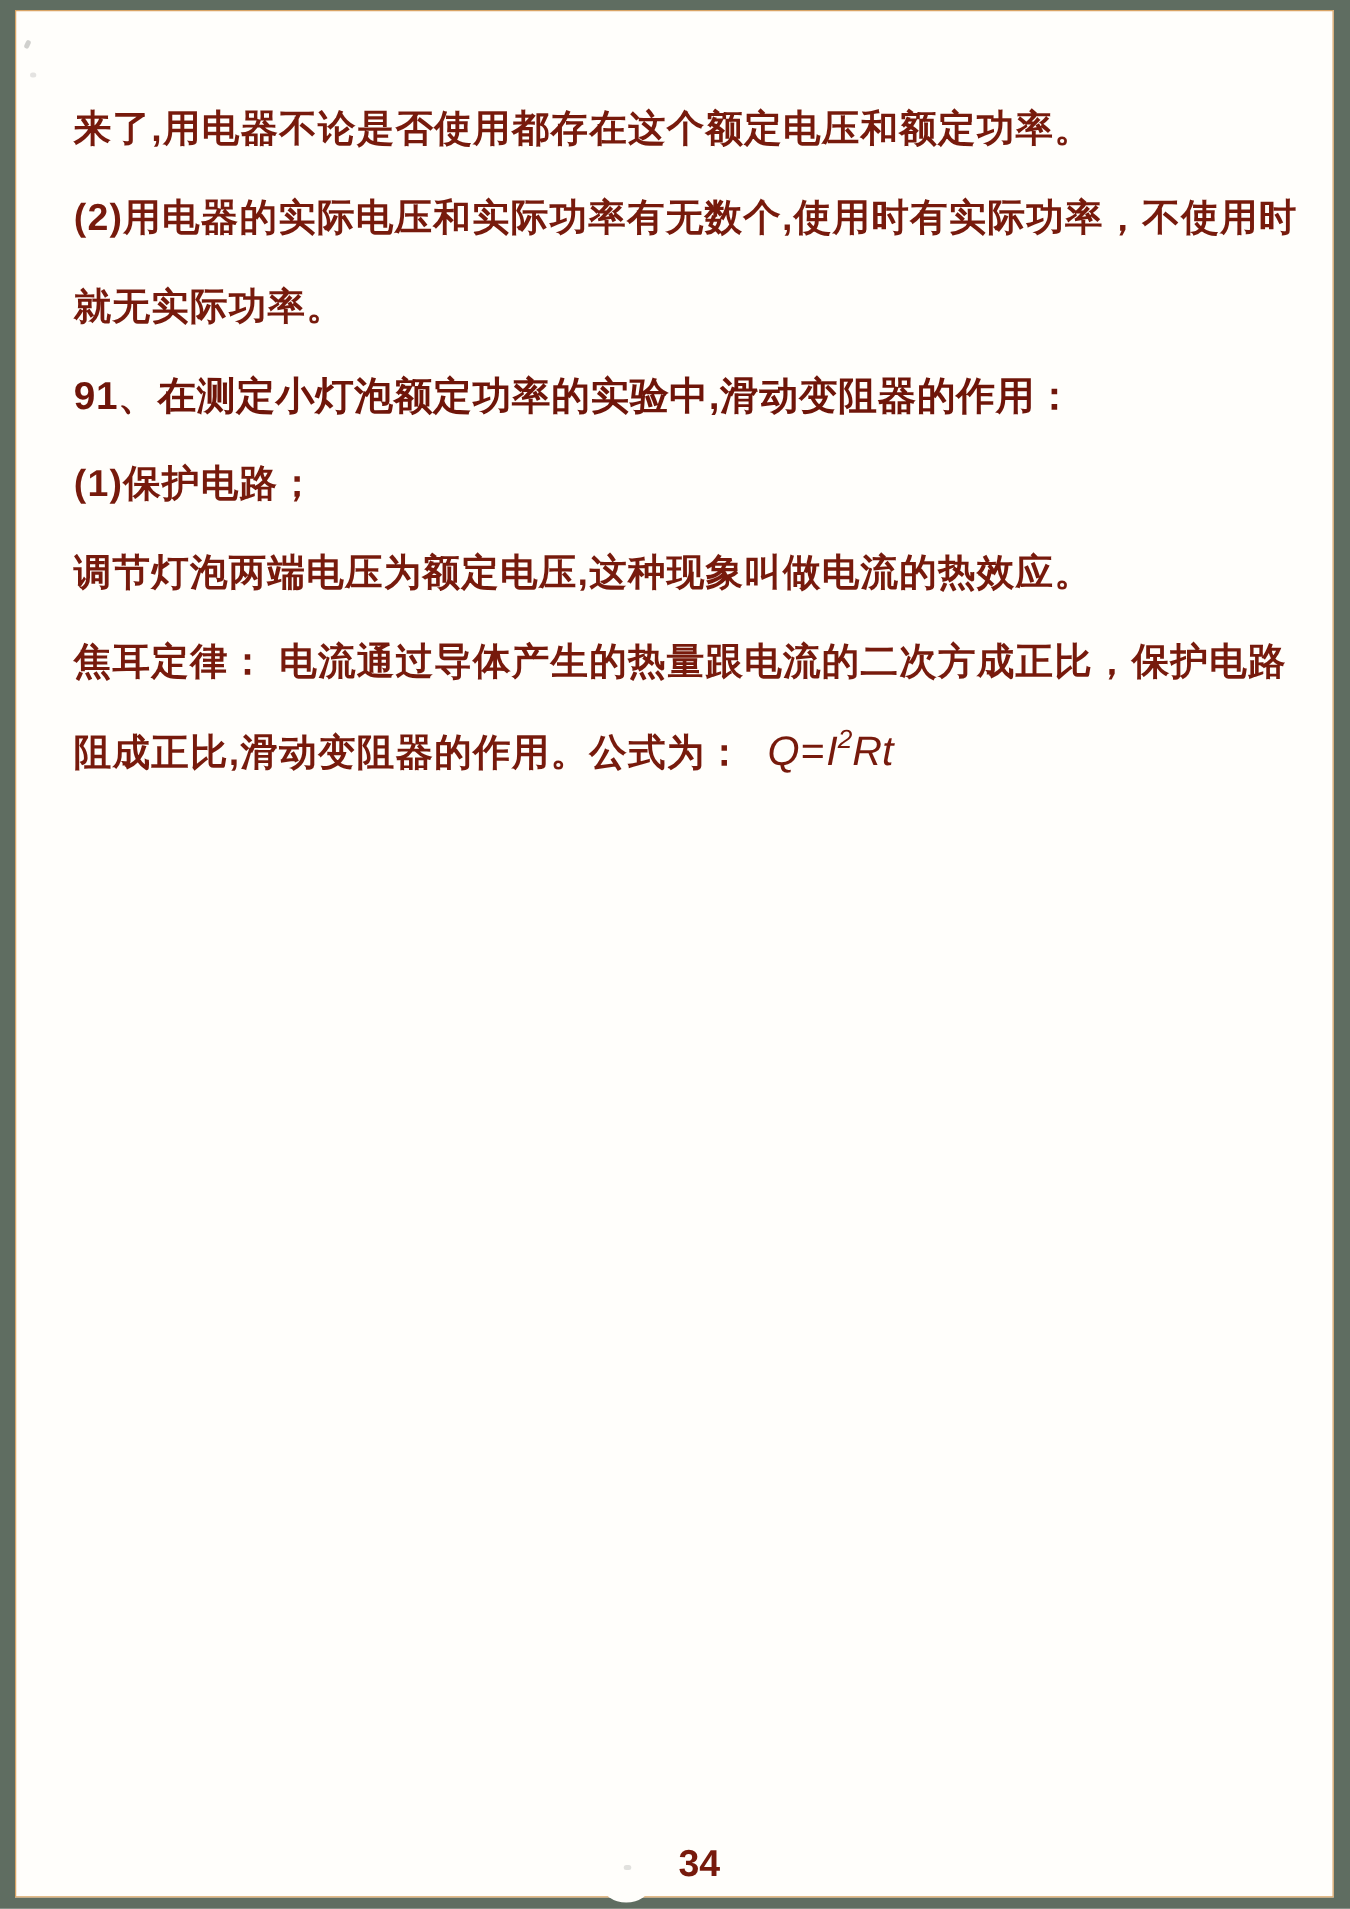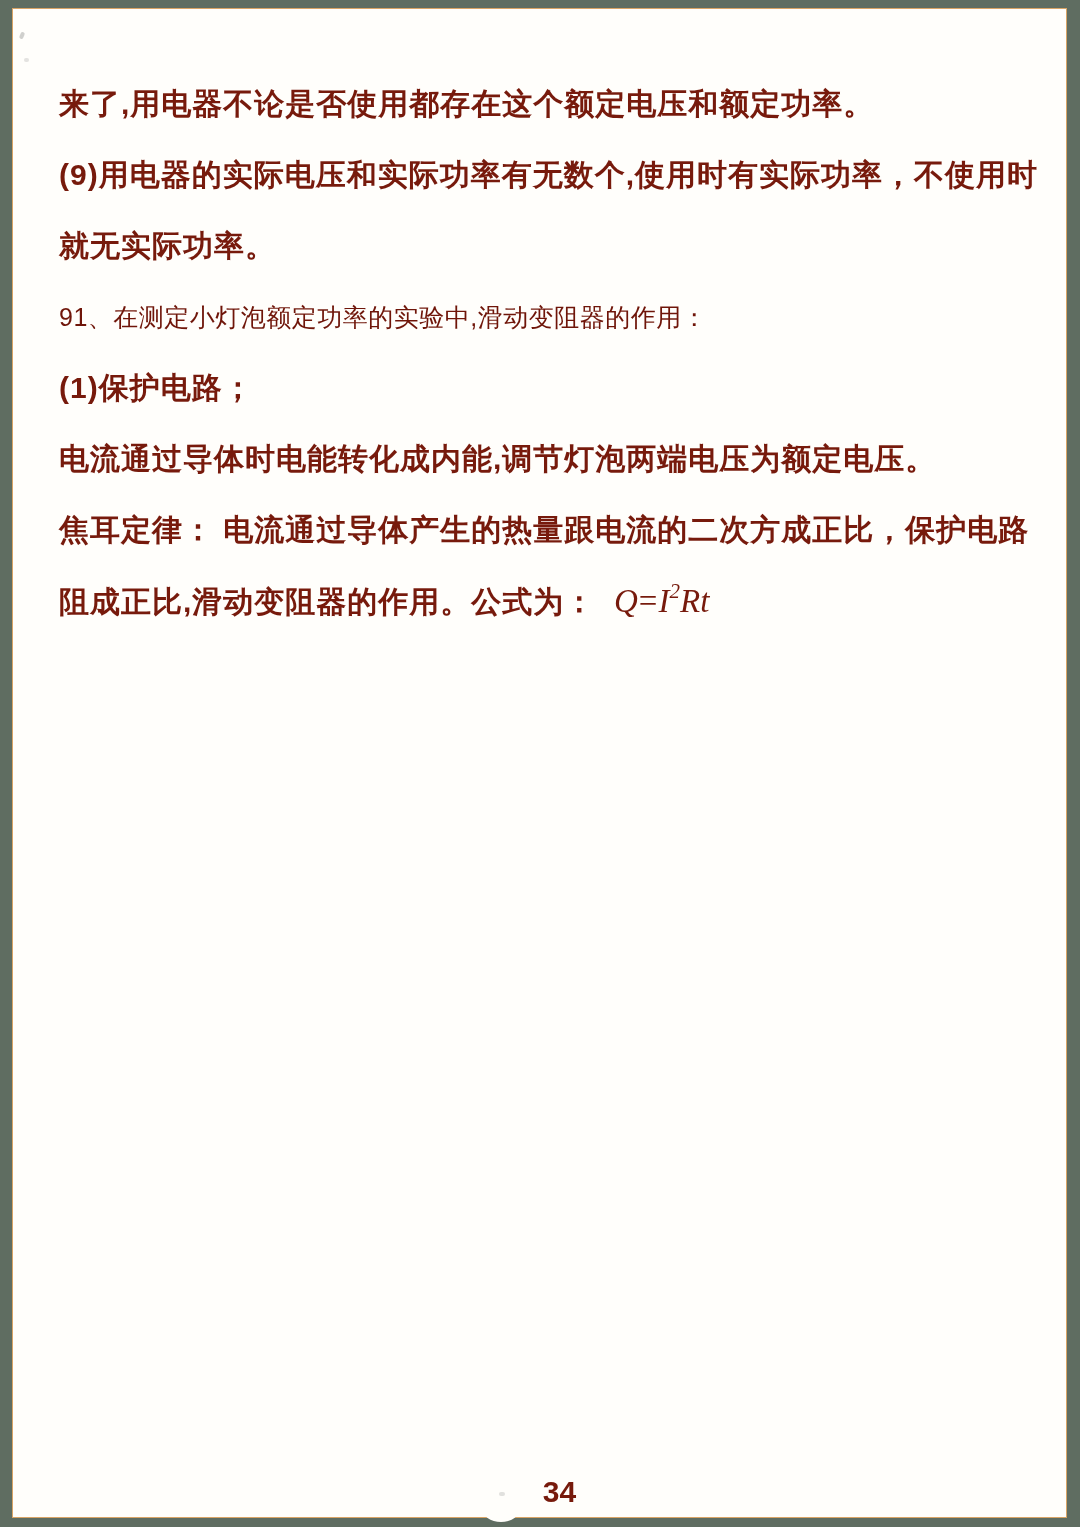--- a/index.html
+++ b/index.html
@@ -34,27 +34,27 @@
   .line {
     height: 71px;
     font-size: 30px;
     line-height: 34px;
     font-weight: 600;
     letter-spacing: 1px;
     white-space: pre;
     color: var(--ink, #771a0c);
   }
   .line.heading {
-    font-weight: 400;
-    font-size: 25px;
+    font-weight: 700;
+    font-size: 31px;
     letter-spacing: 0.5px;
     color: var(--ink-bold, #6f1509);
   }
   .formula {
-    font-family: Liberation Serif, serif;
+    font-family: Liberation Sans, sans-serif;
     font-style: italic;
     font-size: 33px;
     font-weight: 500;
     letter-spacing: 0;
   }
   .formula .eq {
     font-style: normal;
     padding: 0 1px;
   }
   .formula sup {
@@ -93,25 +93,25 @@
   .scan-speck-1 { left: 20px; top: 32px; width: 4px; height: 7px; transform: rotate(24deg); border-radius: 2px; }
   .scan-speck-2 { left: 24px; top: 58px; width: 5px; height: 4px; border-radius: 2px; opacity: 0.45; }
   .scan-speck-3 { left: 499px; top: 1492px; width: 6px; height: 4px; border-radius: 2px; opacity: 0.5; }
 </style>
 </head>
 <body style="--border-color: #5f6d61; --edge-line: #d9a465; --page-bg: #fffefb; --ink: #771a0c; --ink-bold: #6f1509;">
 
 <div class="page">
   <div class="content" id="content">
       <div class="line"><span>来了,用电器不论是否使用都存在这个额定电压和额定功率。</span></div>
-      <div class="line"><span>(9)用电器的实际电压和实际功率有无数个,使用时有实际功率，不使用时</span></div>
+      <div class="line"><span>(2)用电器的实际电压和实际功率有无数个,使用时有实际功率，不使用时</span></div>
       <div class="line"><span>就无实际功率。</span></div>
       <div class="line heading"><span>91、在测定小灯泡额定功率的实验中,滑动变阻器的作用：</span></div>
       <div class="line"><span>(1)保护电路；</span></div>
-      <div class="line"><span>电流通过导体时电能转化成内能,调节灯泡两端电压为额定电压。</span></div>
+      <div class="line"><span>调节灯泡两端电压为额定电压,这种现象叫做电流的热效应。</span></div>
       <div class="line"><span>焦耳定律： 电流通过导体产生的热量跟电流的二次方成正比，保护电路</span></div>
       <div class="line"><span>阻成正比,滑动变阻器的作用。公式为：  </span><span class="formula"><span>Q</span><span class="eq">=</span><span>I</span><sup>2</sup><span>Rt</span></span></div>
     </div>
   <div class="page-number">34</div>
 </div>
 
 <div class="scan-notch"></div>
 <div class="scan-speck-1"></div>
 <div class="scan-speck-2"></div>
 <div class="scan-speck-3"></div>

